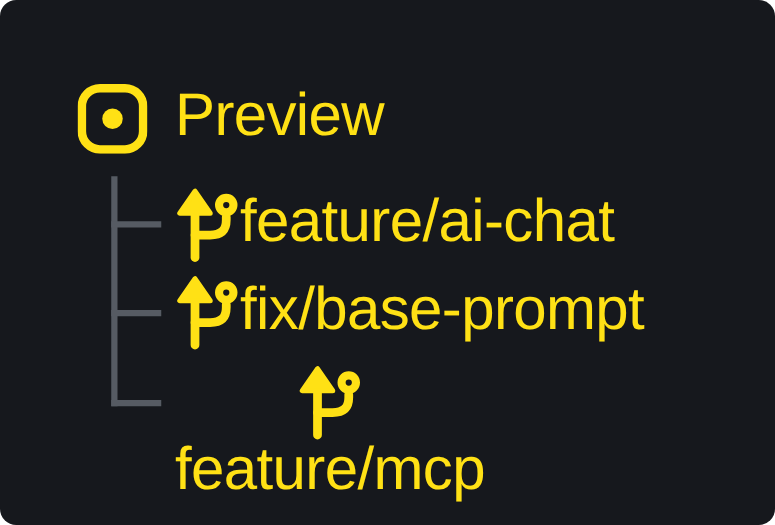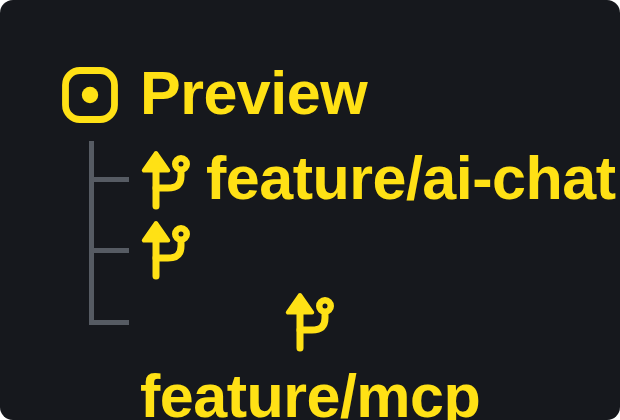--- a/index.html
+++ b/index.html
@@ -42,28 +42,28 @@
     position:absolute;
     display:flex;
     align-items:center;
     color:var(--accent);
     white-space:nowrap;
   }
   .root-row{
     left:62px;top:67px;height:56px;gap:22px;
   }
   .branch-row{
-    left:140px;height:60px;gap:14px;
+    left:140px;height:60px;
   }
   .branch-row.b1{top:150px;}
   .branch-row.b2{top:220px;}
   .branch-row.b3{top:292px;flex-direction:column;}
   .label{
-    font-size:61px;
-    font-weight:700;
+    font-size:48px;
+    font-weight:400;
     letter-spacing:-0.5px;
     color:var(--accent);
     line-height:1;
     padding-bottom:4px;
   }
   .icon{display:inline-flex;flex:0 0 auto;}
   .icon svg{display:block;}
 </style>
 </head>
 <body>
@@ -99,20 +99,21 @@
 
   <div class="row branch-row b2">
     <span class="icon">
       <svg width="52" height="60" viewBox="0 0 52 60" fill="none">
         <path d="M16 56 V19" stroke="currentColor" stroke-width="7" stroke-linecap="round"></path>
         <path d="M16 3 L3.8 20.5 L28.2 20.5 Z" fill="currentColor" stroke="currentColor" stroke-width="4" stroke-linejoin="round"></path>
         <path d="M16 38 H28 C37 38 41 34 41 26 V23.5" stroke="currentColor" stroke-width="7" fill="none" stroke-linecap="round"></path>
         <circle cx="41" cy="14" r="5.75" stroke="currentColor" stroke-width="6.5" fill="none"></circle>
       </svg>
     </span>
+    <span class="label">fix/base-prompt</span>
   </div>
 
   <div class="row branch-row b3">
     <span class="icon">
       <svg width="52" height="60" viewBox="0 0 52 60" fill="none">
         <path d="M16 56 V19" stroke="currentColor" stroke-width="7" stroke-linecap="round"></path>
         <path d="M16 3 L3.8 20.5 L28.2 20.5 Z" fill="currentColor" stroke="currentColor" stroke-width="4" stroke-linejoin="round"></path>
         <path d="M16 38 H28 C37 38 41 34 41 26 V23.5" stroke="currentColor" stroke-width="7" fill="none" stroke-linecap="round"></path>
         <circle cx="41" cy="14" r="5.75" stroke="currentColor" stroke-width="6.5" fill="none"></circle>
       </svg>

